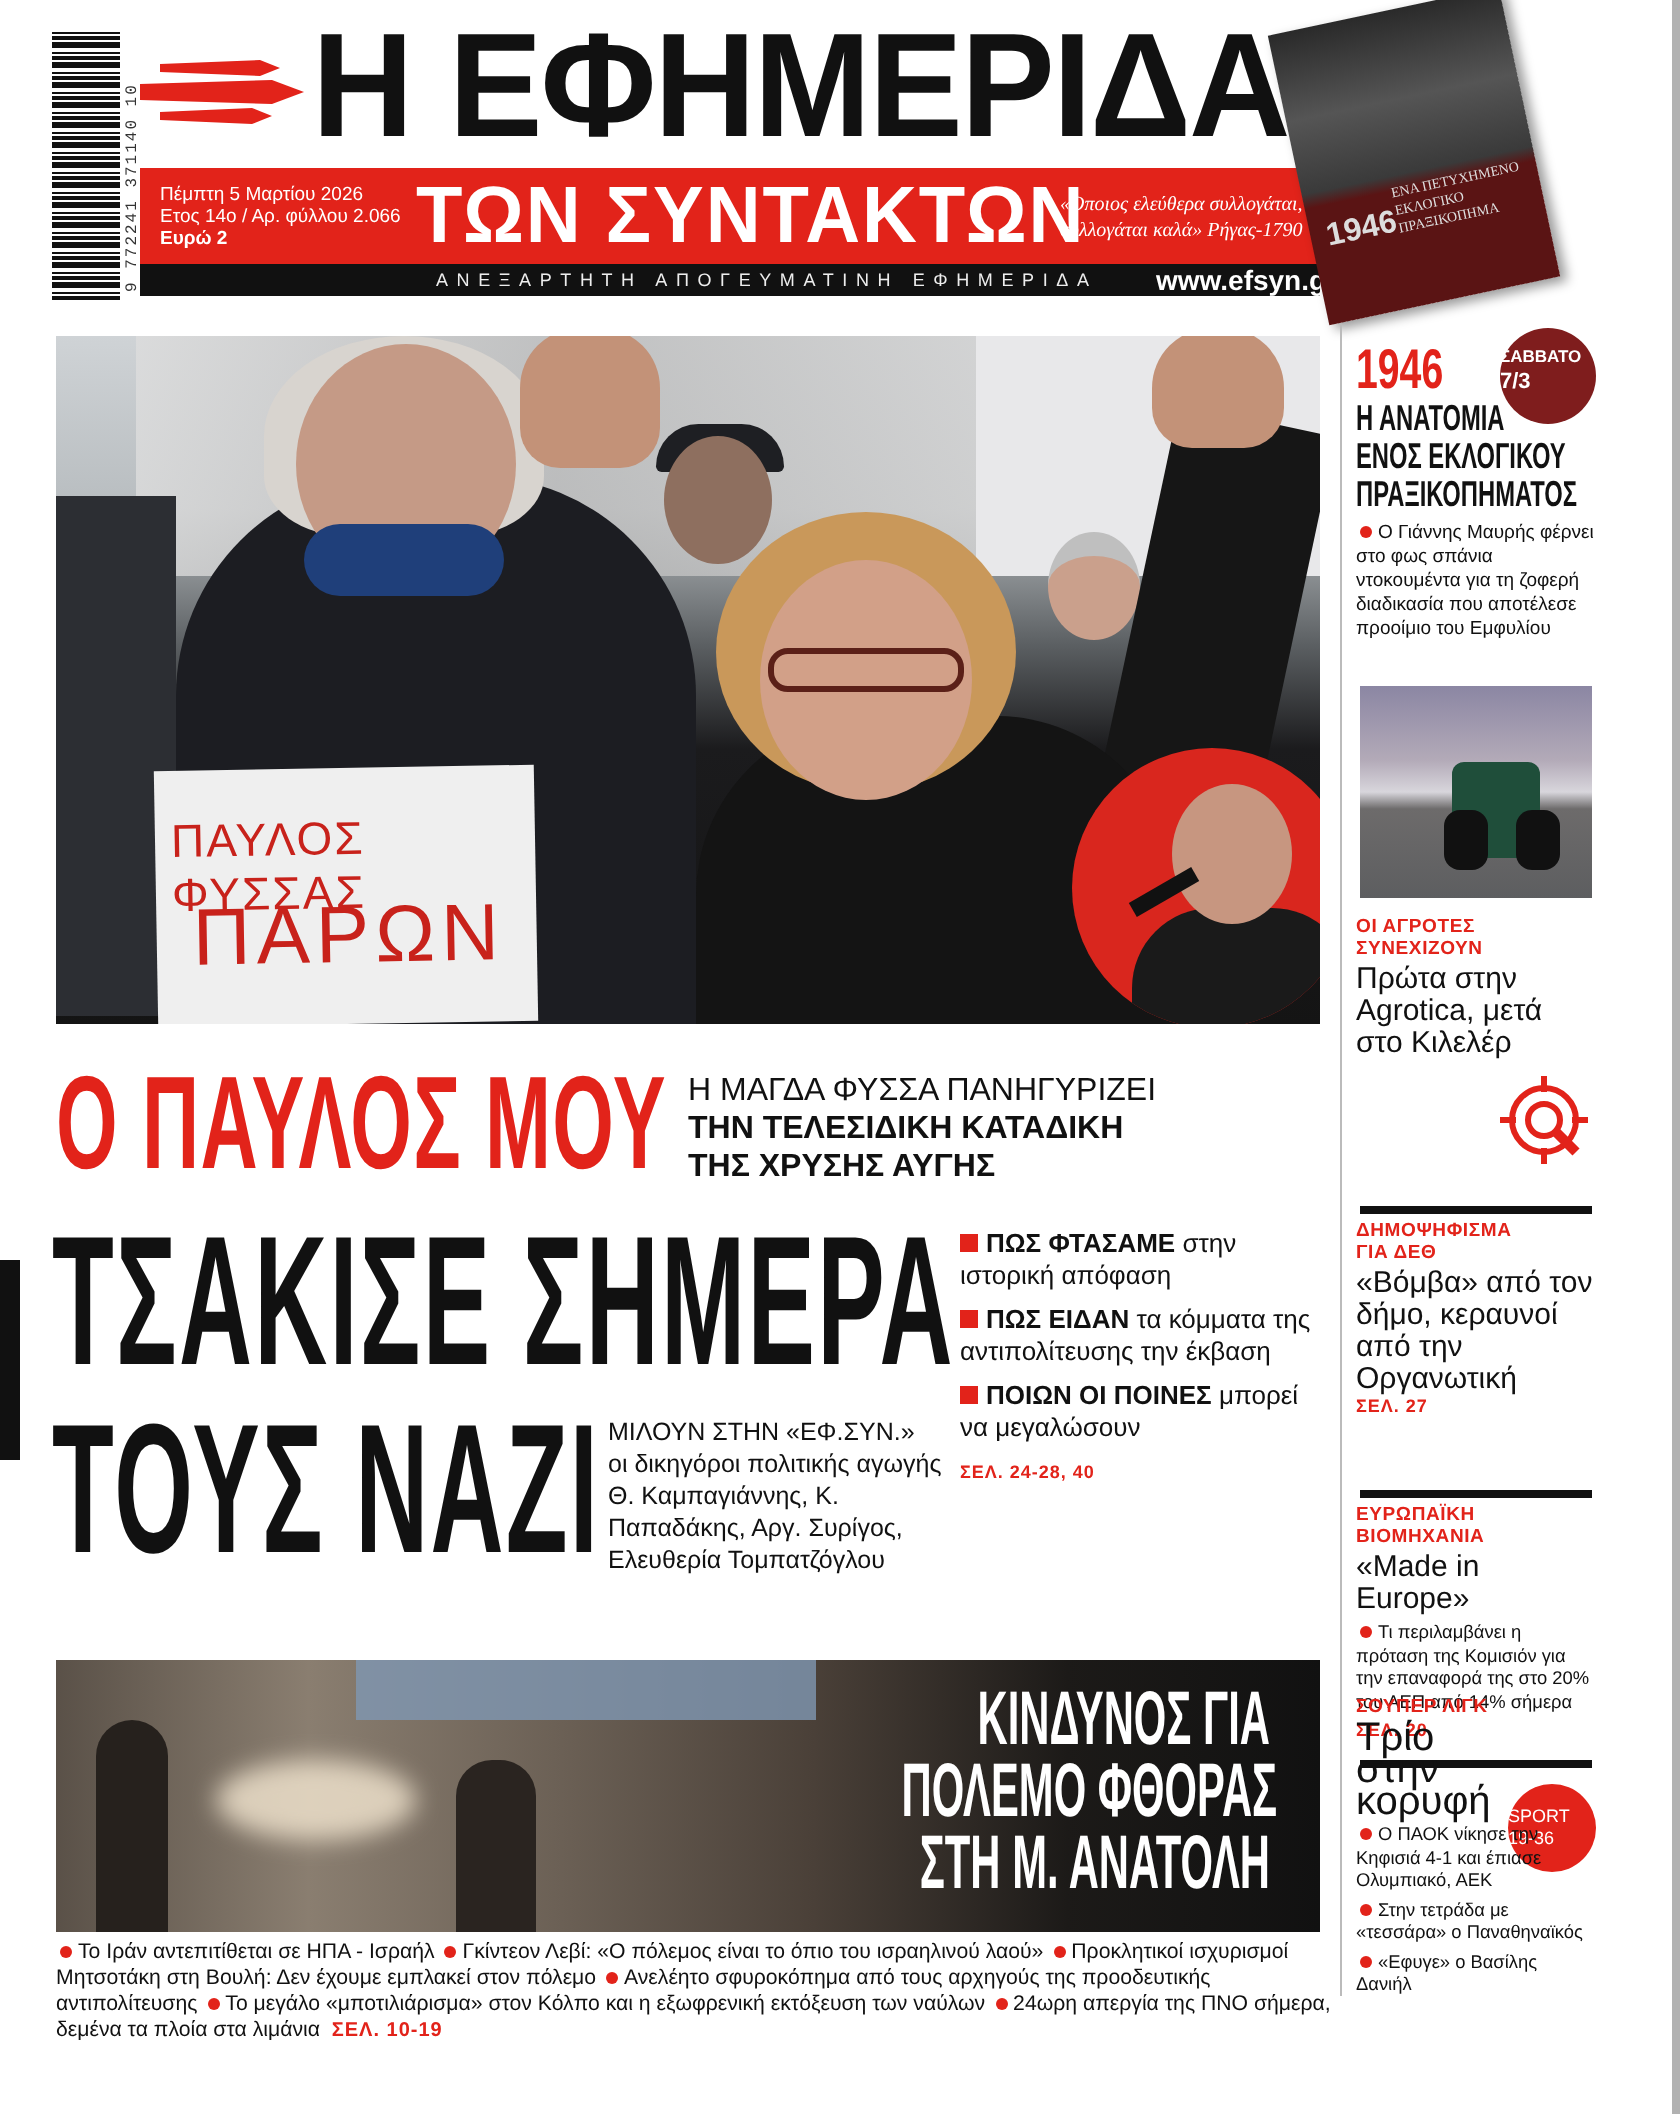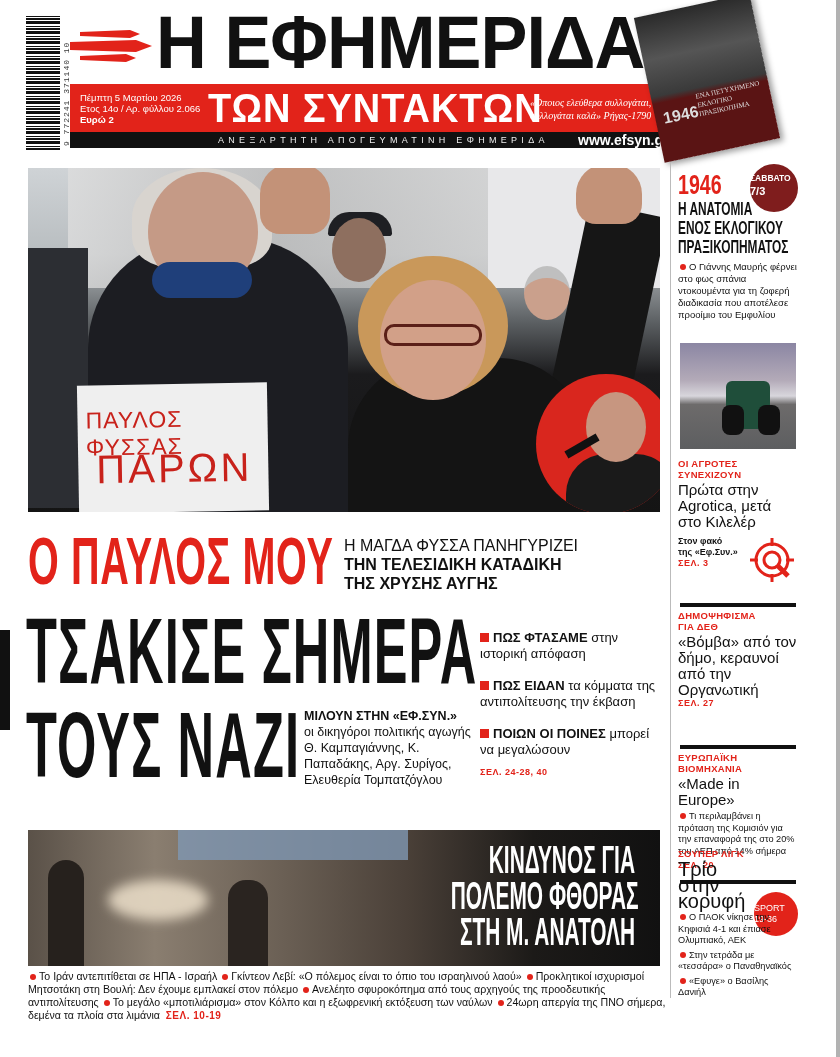--- a/index.html
+++ b/index.html
@@ -65,23 +65,23 @@
   
   .hl-red { position: absolute; left: 28px; top: 528px; color: #e2231a; font-weight: 900; font-size: 66px; line-height: 66px;
     transform: scaleX(0.6); transform-origin: left; white-space: nowrap; letter-spacing: 1px; }
   .hl-black1 { position: absolute; left: 26px; top: 606px; color: #111; font-weight: 900; font-size: 92px; line-height: 90px;
     transform: scaleX(0.55); transform-origin: left; white-space: nowrap; letter-spacing: 2px; }
   .hl-black2 { position: absolute; left: 26px; top: 700px; color: #111; font-weight: 900; font-size: 92px; line-height: 90px;
     transform: scaleX(0.55); transform-origin: left; white-space: nowrap; letter-spacing: 2px; }
   .deck { position: absolute; left: 344px; top: 536px; font-size: 16px; line-height: 19px; }
   .deck .bold { font-weight: bold; }
   .lawyers { position: absolute; left: 304px; top: 708px; font-size: 12.5px; line-height: 16px; width: 180px; }
-  .lawyers .lead { font-weight: bold; }
+  .lawyers .lead { font-weight: normal; }
   .bullets { position: absolute; left: 480px; top: 614px; font-size: 13px; line-height: 16px; width: 180px; }
-  .bullets .item { margin-bottom: 6px; margin-top: 16px; }
+  .bullets .item { margin-bottom: 6px; }
   .bullets .sq { display: inline-block; width: 9px; height: 9px; background: #e2231a; margin-right: 4px; }
   .bullets .b { font-weight: bold; }
   .pageref { color: #e2231a; font-weight: bold; font-size: 9px; letter-spacing: .5px; }
 
   
   .war { position: absolute; left: 28px; top: 830px; width: 632px; height: 136px; overflow: hidden;
     background: linear-gradient(90deg, #5a5148 0%, #8a7e70 20%, #6b6055 40%, #4a4038 60%, #1c1a18 80%, #111 100%); }
   .war .sky { position: absolute; left: 150px; top: 0; width: 230px; height: 30px; background: #7f97b3; opacity: .8; }
   .war .glow { position: absolute; left: 80px; top: 50px; width: 100px; height: 40px; border-radius: 50%; background: #f3e6d0; opacity: .8; filter: blur(6px); }
   .war .man { position: absolute; left: 200px; top: 50px; width: 40px; height: 86px; background: #2a2420; border-radius: 18px 18px 0 0; }
@@ -248,25 +248,20 @@
 <div class="tractor">
   <div class="veh"></div>
   <div class="wheel"></div>
   <div class="wheel2"></div>
 </div>
 
 <aside class="side agro">
   <div class="sec-label">ΟΙ ΑΓΡΟΤΕΣ</div>
   <div class="sec-label">ΣΥΝΕΧΙΖΟΥΝ</div>
   <div class="sec-head" style="width:100px">Πρώτα στην Agrotica, μετά στο Κιλελέρ</div>
-  <div style="margin-top:6px">
-    <div class="sec-small">Στον φακό</div>
-    <div class="sec-small">της «Εφ.Συν.»</div>
-    <div class="pageref">ΣΕΛ. 3</div>
-  </div>
 </aside>
 <svg class="target" viewBox="0 0 52 52">
   <g fill="none" stroke="#e2231a" stroke-width="3">
     <circle cx="24" cy="24" r="16"></circle>
     <circle cx="24" cy="24" r="8"></circle>
     <line x1="24" y1="2" x2="24" y2="10"></line>
       <line x1="24" y1="38" x2="24" y2="46"></line>
     <line x1="2" y1="24" x2="10" y2="24"></line>
       <line x1="38" y1="24" x2="46" y2="24"></line>
     <line x1="30" y1="30" x2="40" y2="40" stroke-width="5"></line>

